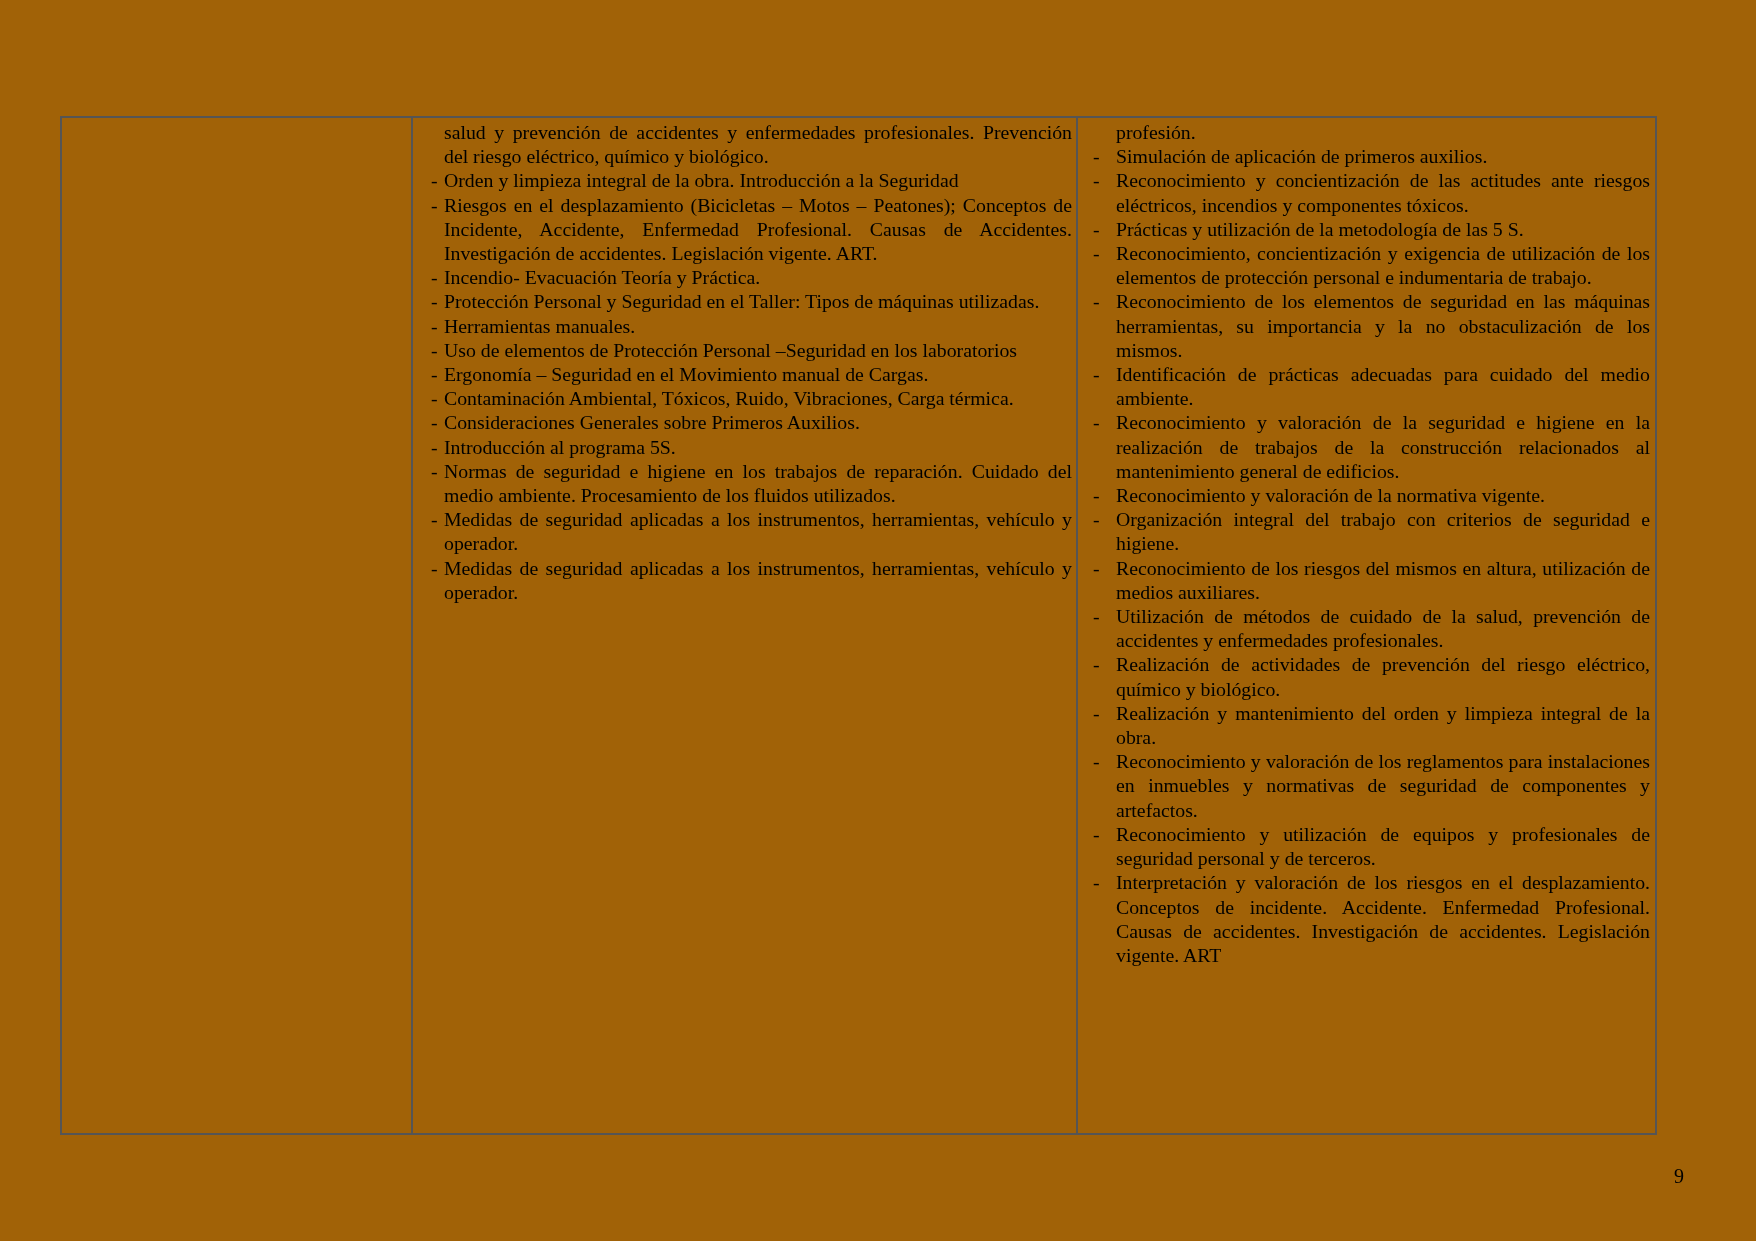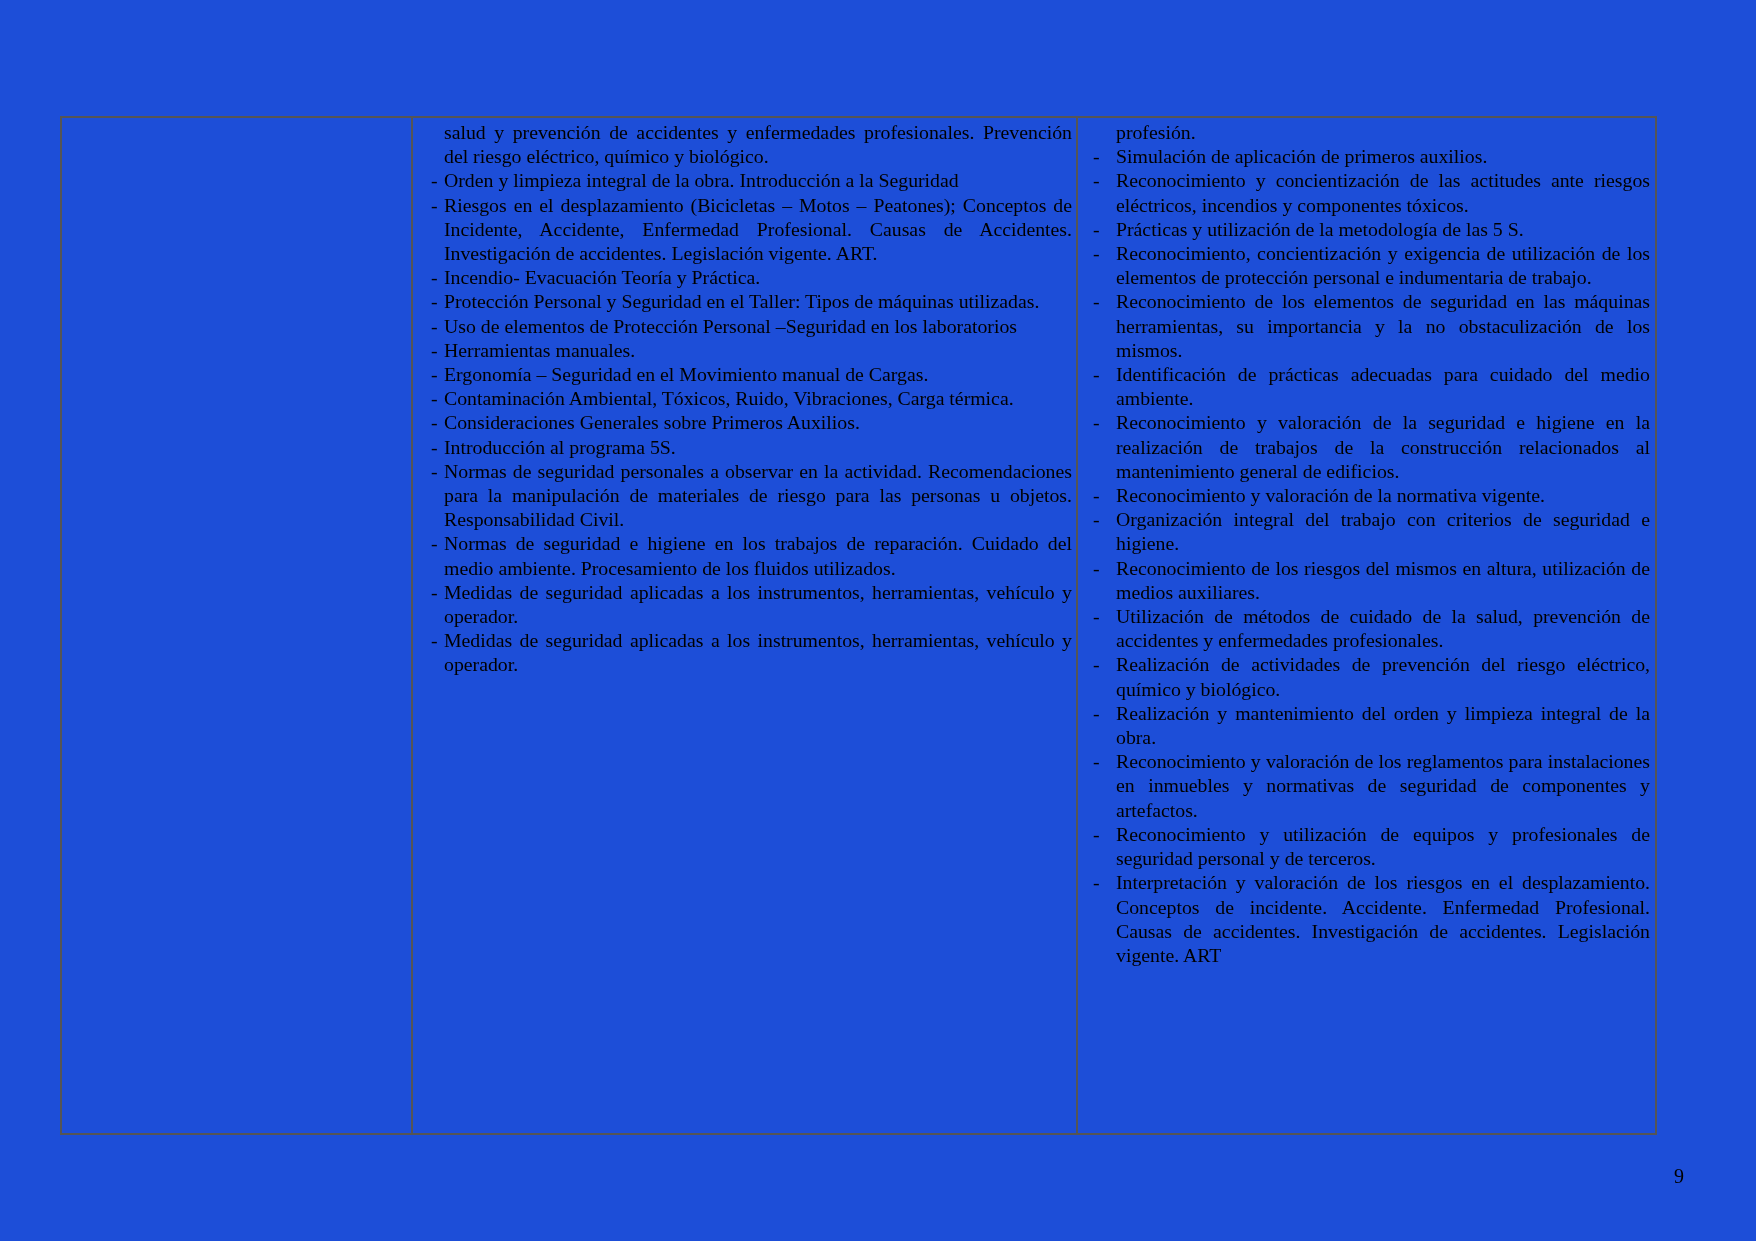--- a/index.html
+++ b/index.html
@@ -1,20 +1,20 @@
 <!DOCTYPE html>
 <html><head>
 <meta charset="utf-8">
 <style>
   html, body { margin: 0; padding: 0; background: #ffffff; }
   .page {
     position: relative;
     width: 1756px;
     height: 1241px;
-    background: #1d4ed8;
+    background: #a16207;
     font-family: "Liberation Serif", "DejaVu Serif", serif;
     color: #000000;
     overflow: hidden;
   }
   .content-table {
     position: absolute;
     left: 60px;
     top: 116px;
     width: 1597px;
     height: 1019px;
@@ -65,27 +65,26 @@
 
     <div class="cell cell-left"></div>
 
     <div class="cell cell-mid">
       <p class="item cont">salud y prevención de accidentes y enfermedades profesionales. Prevención del riesgo eléctrico, químico y biológico.</p>
       <div>
           <p class="item">Orden y limpieza integral de la obra. Introducción a la Seguridad</p>
           <p class="item">Riesgos en el desplazamiento (Bicicletas – Motos – Peatones); Conceptos de Incidente, Accidente, Enfermedad Profesional. Causas de Accidentes. Investigación de accidentes. Legislación vigente. ART.</p>
           <p class="item">Incendio- Evacuación Teoría y Práctica.</p>
           <p class="item">Protección Personal y Seguridad en el Taller: Tipos de máquinas utilizadas.</p>
+          <p class="item">Herramientas manuales.</p>
           <p class="item">Uso de elementos de Protección Personal –Seguridad en los laboratorios</p>
-          <p class="item">Herramientas manuales.</p>
           <p class="item">Ergonomía – Seguridad en el Movimiento manual de Cargas.</p>
           <p class="item">Contaminación Ambiental, Tóxicos, Ruido, Vibraciones, Carga térmica.</p>
           <p class="item">Consideraciones Generales sobre Primeros Auxilios.</p>
           <p class="item">Introducción al programa 5S.</p>
-          <p class="item">Normas de seguridad personales a observar en la actividad. Recomendaciones para la manipulación de materiales de riesgo para las personas u objetos. Responsabilidad Civil.</p>
           <p class="item">Normas de seguridad e higiene en los trabajos de reparación. Cuidado del medio ambiente. Procesamiento de los fluidos utilizados.</p>
           <p class="item">Medidas de seguridad aplicadas a los instrumentos, herramientas, vehículo y operador.</p>
           <p class="item">Medidas de seguridad aplicadas a los instrumentos, herramientas, vehículo y operador.</p>
         </div>
     </div>
 
     <div class="cell cell-right">
       <p class="item cont">profesión.</p>
       <div>
           <p class="item">Simulación de aplicación de primeros auxilios.</p>

